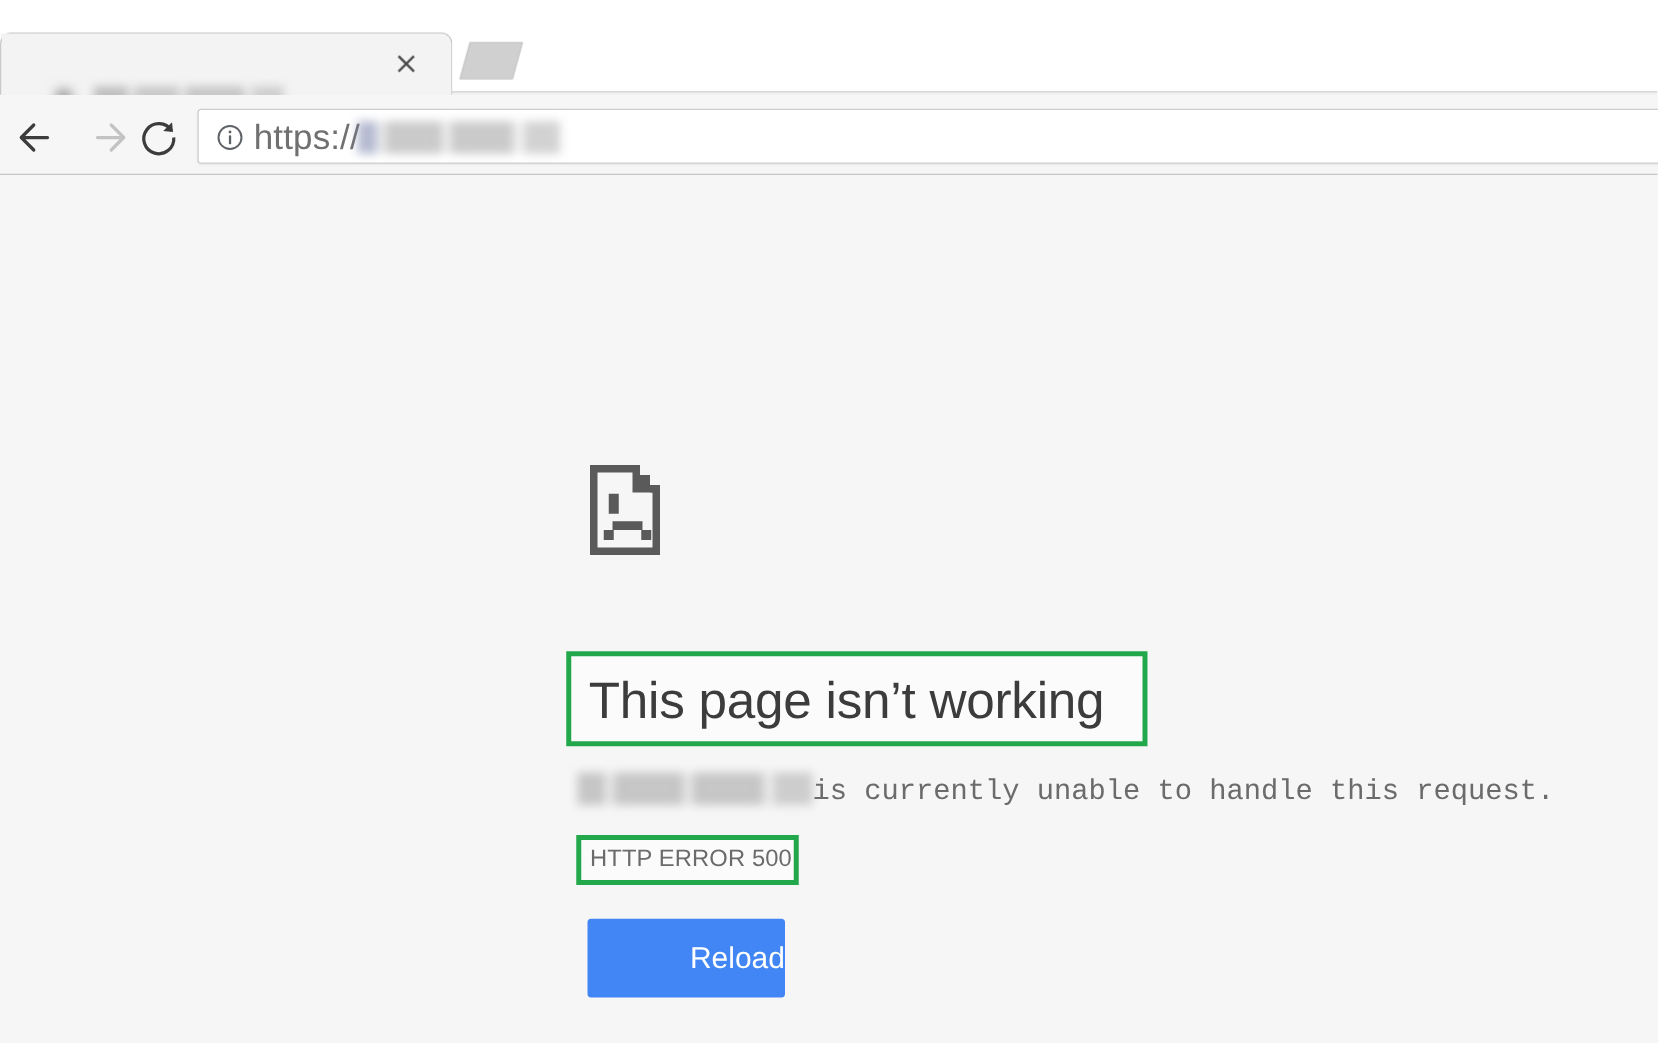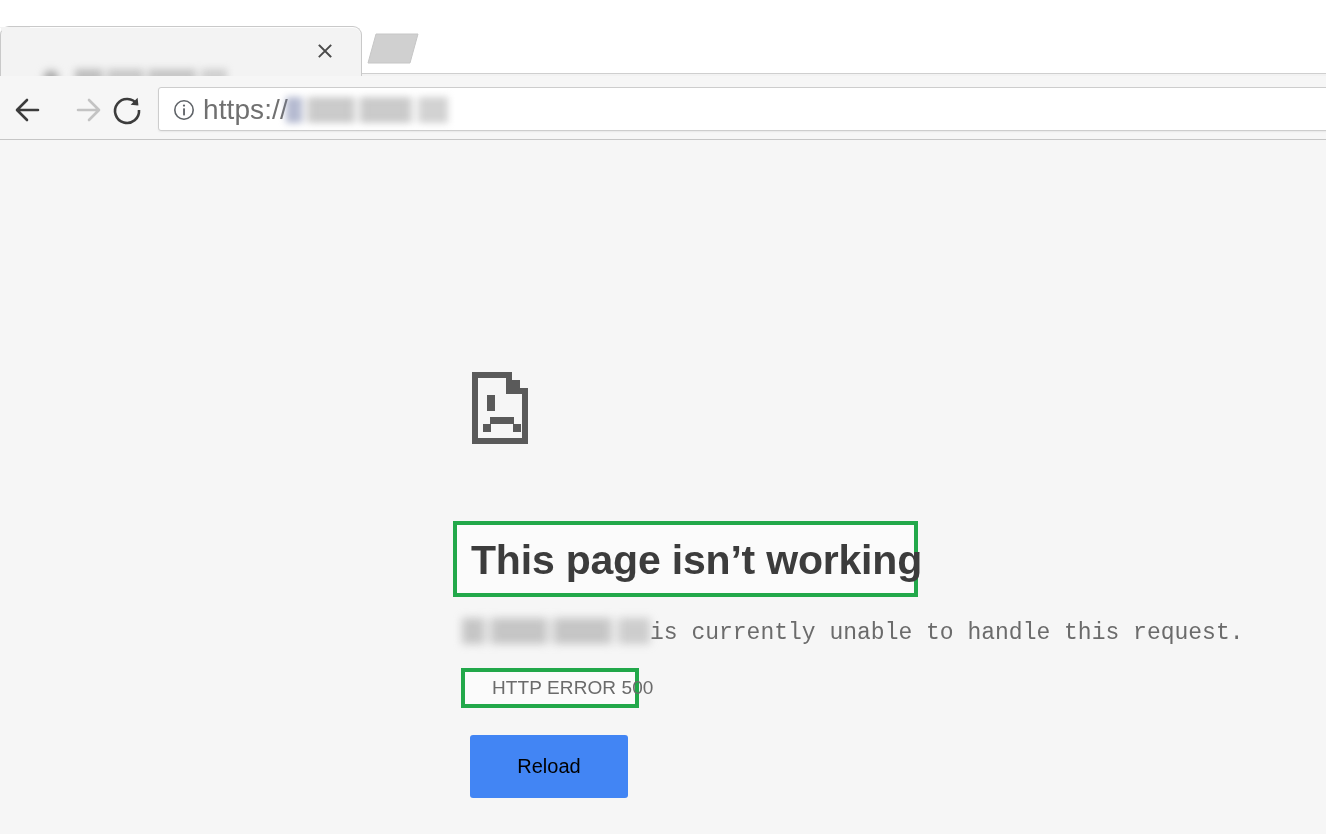--- a/index.html
+++ b/index.html
@@ -228,21 +228,21 @@
     border: 4px solid #22a84a;
     background: #fbfbfb;
     box-sizing: border-box;
   }
   #headline {
     position: absolute;
     left: 471px;
     top: 392px;
     font-size: 41px;
     line-height: 56px;
-    font-weight: 700;
+    font-weight: 400;
     color: #3c3c3c;
     white-space: nowrap;
     letter-spacing: -0.2px;
   }
 
   #subtitle-line {
     position: absolute;
     left: 462px;
     top: 473px;
     height: 36px;
@@ -290,37 +290,36 @@
   }
   #error-code {
     position: absolute;
     left: 472px;
     top: 536px;
     font-size: 19px;
     line-height: 24px;
     color: #6b6b6b;
     white-space: nowrap;
     letter-spacing: 0.1px;
-    margin-left: 20px;
   }
 
   #reload-page-button {
     position: absolute;
     left: 470px;
     top: 595px;
     width: 158px;
     height: 63px;
     background: #4285f4;
     border: none;
     border-radius: 3px;
-    color: #000000;
+    color: #ffffff;
     font-family: "Liberation Sans", sans-serif;
-    font-size: 20px;
+    font-size: 24px;
     line-height: 63px;
-    text-align: center;
+    text-align: right;
     cursor: pointer;
     padding: 0;
   }
 </style>
 </head>
 <body>
 
 <div id="browser-window">
 
   <div id="tab-strip">

